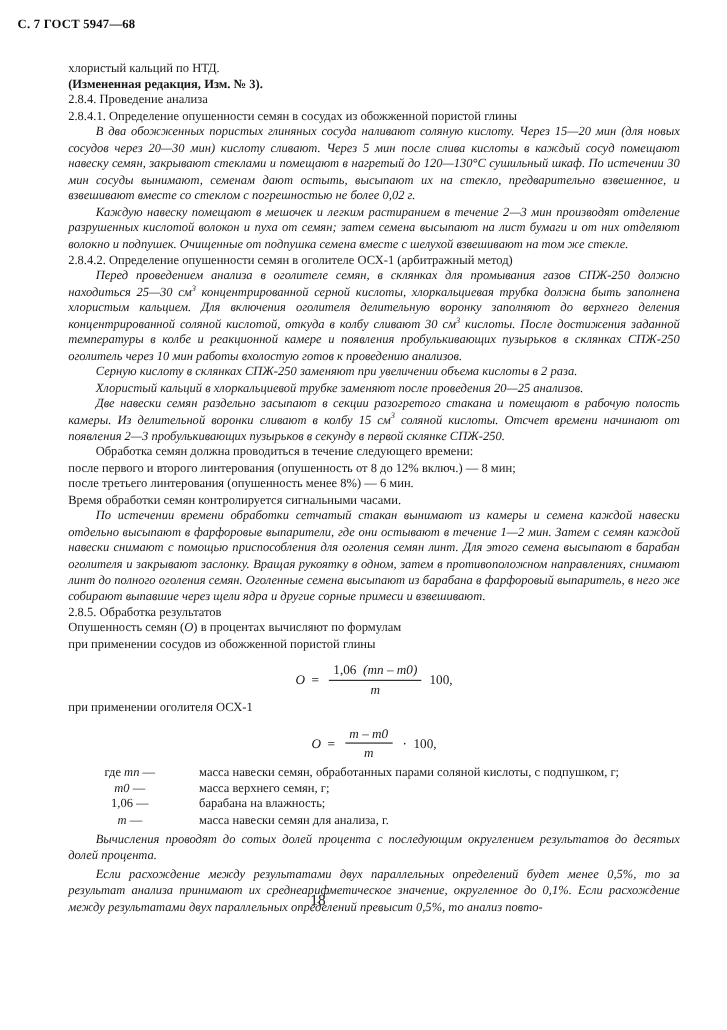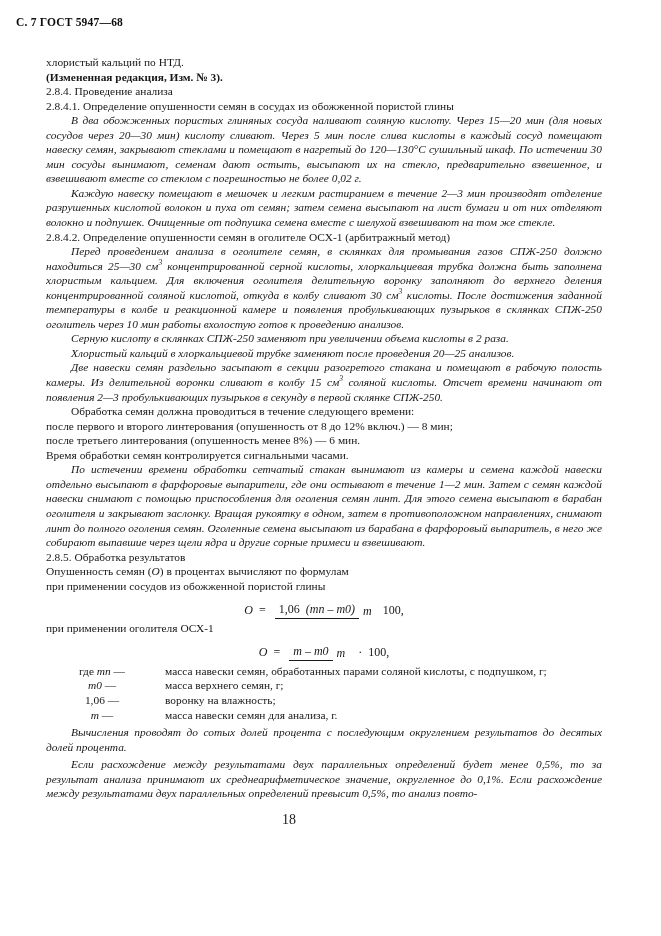--- a/index.html
+++ b/index.html
@@ -26,21 +26,21 @@
     position: absolute;
     top: 16px;
     left: 16px;
     font-size: 11.5px;
     font-weight: bold;
     letter-spacing: 0.2px;
     color: #0d0d0d;
   }
   .body-col {
     position: absolute;
-    left: 46px;
+    left: 62px;
     top: 55px;
     width: 556px;
     font-size: 11.4px;
     line-height: 14.55px;
     text-align: justify;
     text-justify: inter-word;
     color: #171717;
   }
   p {
     margin: 0;
@@ -72,21 +72,21 @@
     display: inline-flex;
     align-items: center;
     gap: 4px;
     font-style: normal;
   }
   .var {
     font-style: italic;
   }
   .frac {
     display: inline-flex;
-    flex-direction: row;
+    flex-direction: column;
     align-items: center;
     vertical-align: middle;
     margin: 0 3px;
   }
   .frac .num {
     padding: 0 4px 1px 4px;
     border-bottom: 1px solid #1a1a1a;
     white-space: nowrap;
   }
   .frac .den {
@@ -211,21 +211,21 @@
       <div class="def-row">
         <span class="def-sym"><span class="lead">где</span> <span class="var">mп</span> <span>—</span></span>
         <span class="def-txt">масса навески семян, обработанных парами соляной кислоты, с подпушком, г;</span>
       </div>
       <div class="def-row">
         <span class="def-sym"><span class="var">m0</span> <span>—</span></span>
         <span class="def-txt">масса верхнего семян, г;</span>
       </div>
       <div class="def-row">
         <span class="def-sym"><span>1,06</span> <span>—</span></span>
-        <span class="def-txt">воронку на влажность;</span>
+        <span class="def-txt">барабана на влажность;</span>
       </div>
       <div class="def-row">
         <span class="def-sym"><span class="var">m</span> <span>—</span></span>
         <span class="def-txt">масса навески семян для анализа, г.</span>
       </div>
     </div>
 
     <div class="spacer-sm"></div>
 
     <p class="ind just">Вычисления проводят до сотых долей процента с последующим округлением результатов до десятых долей процента.</p>

